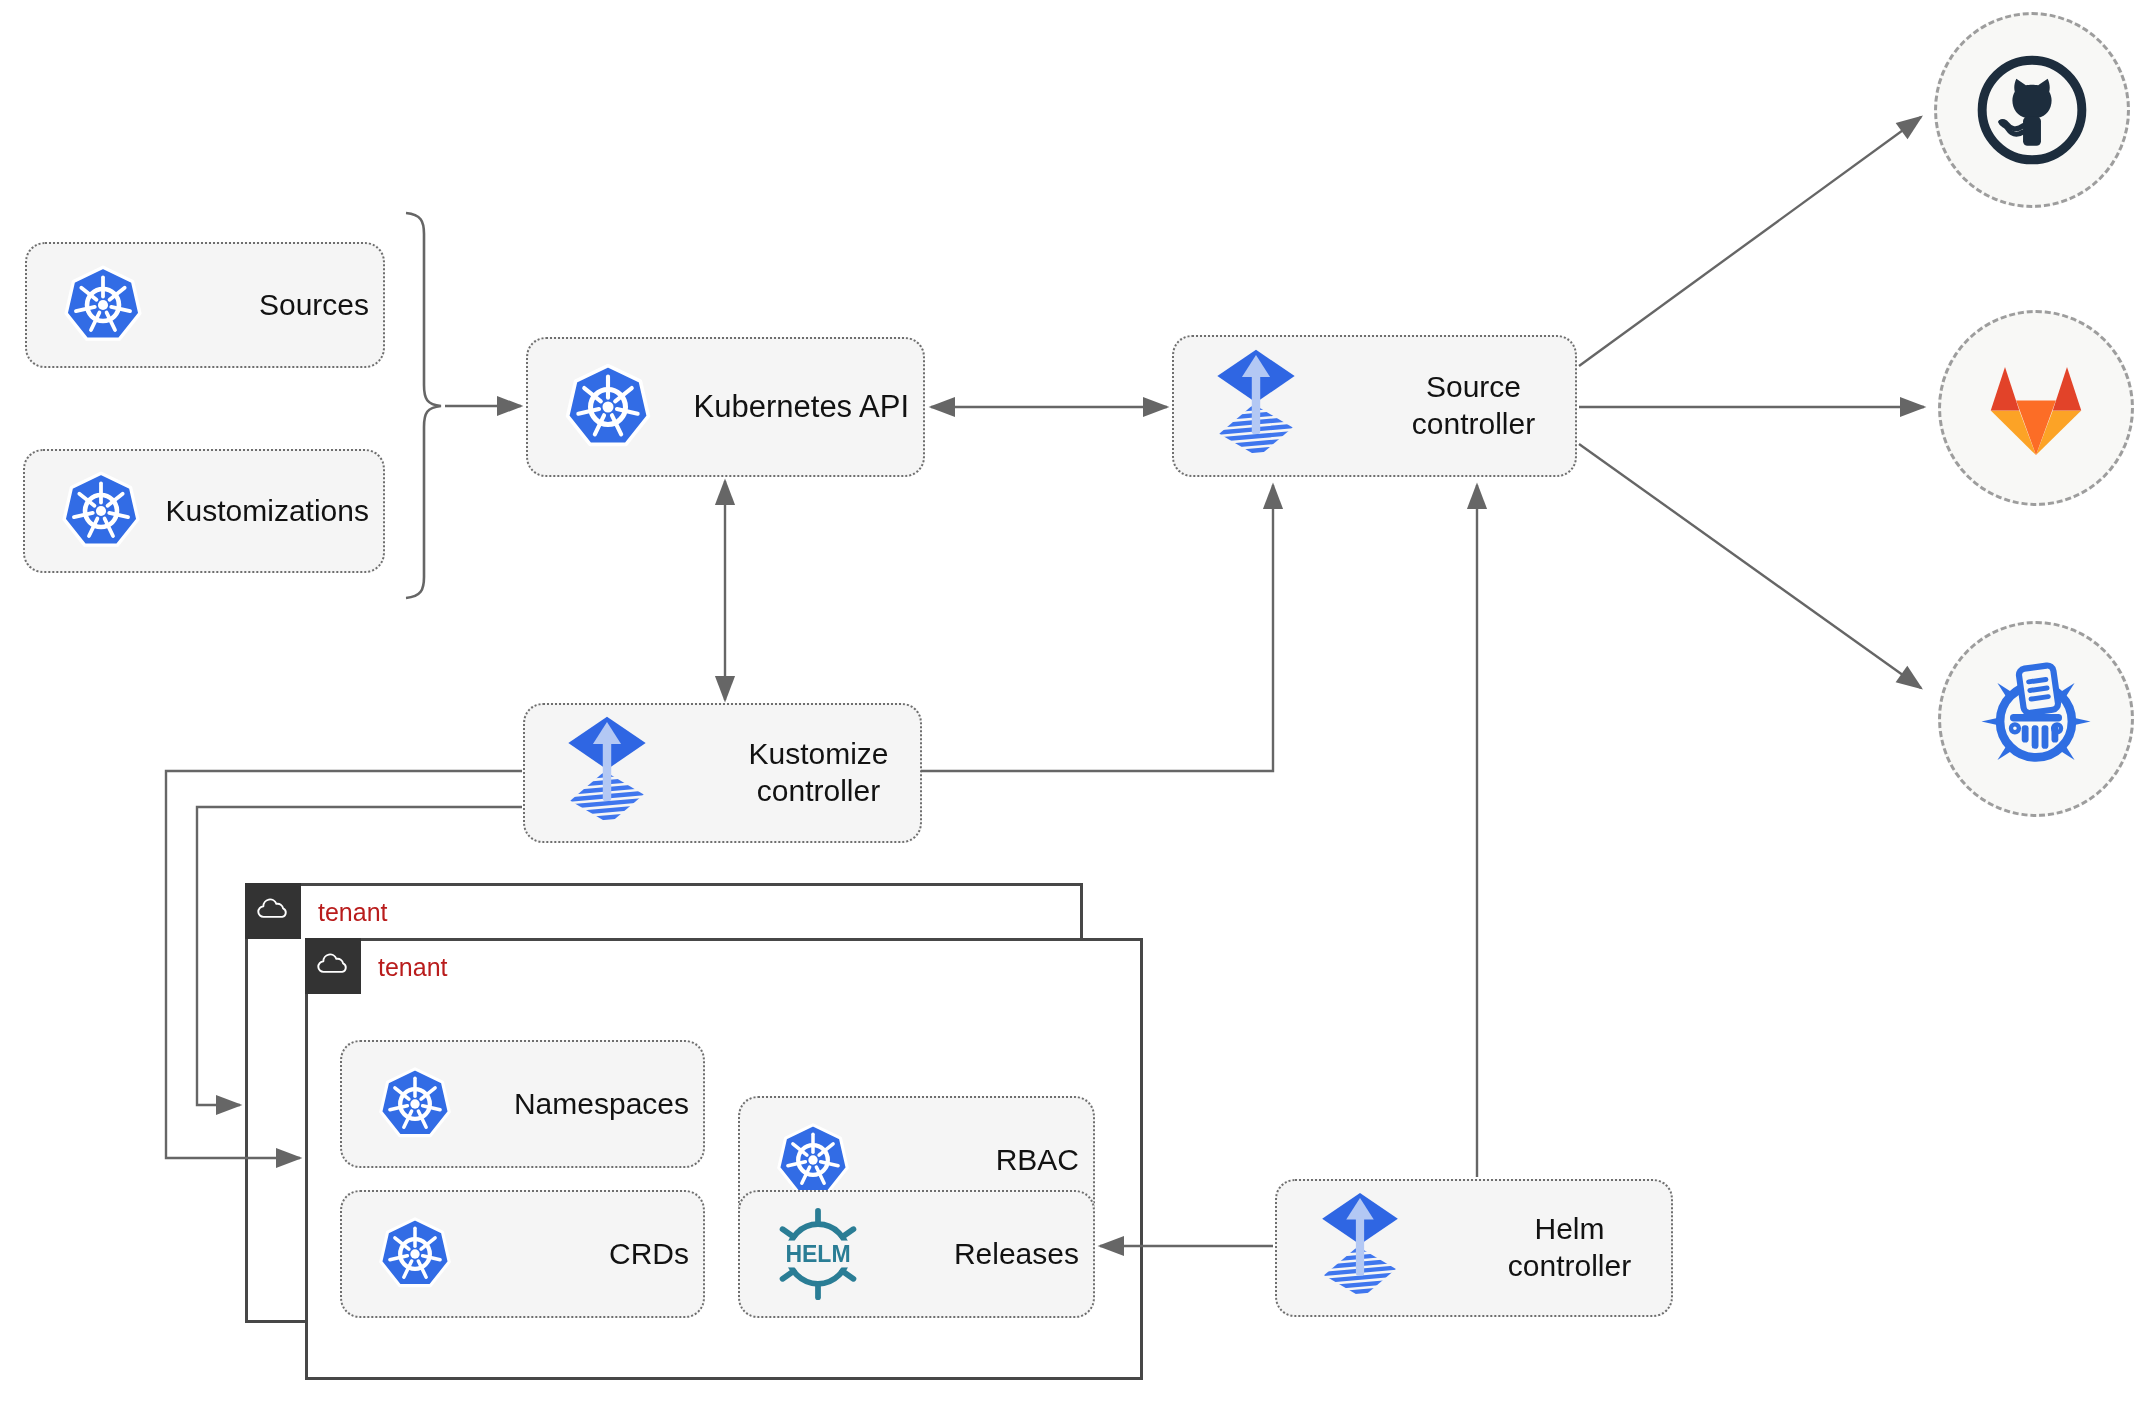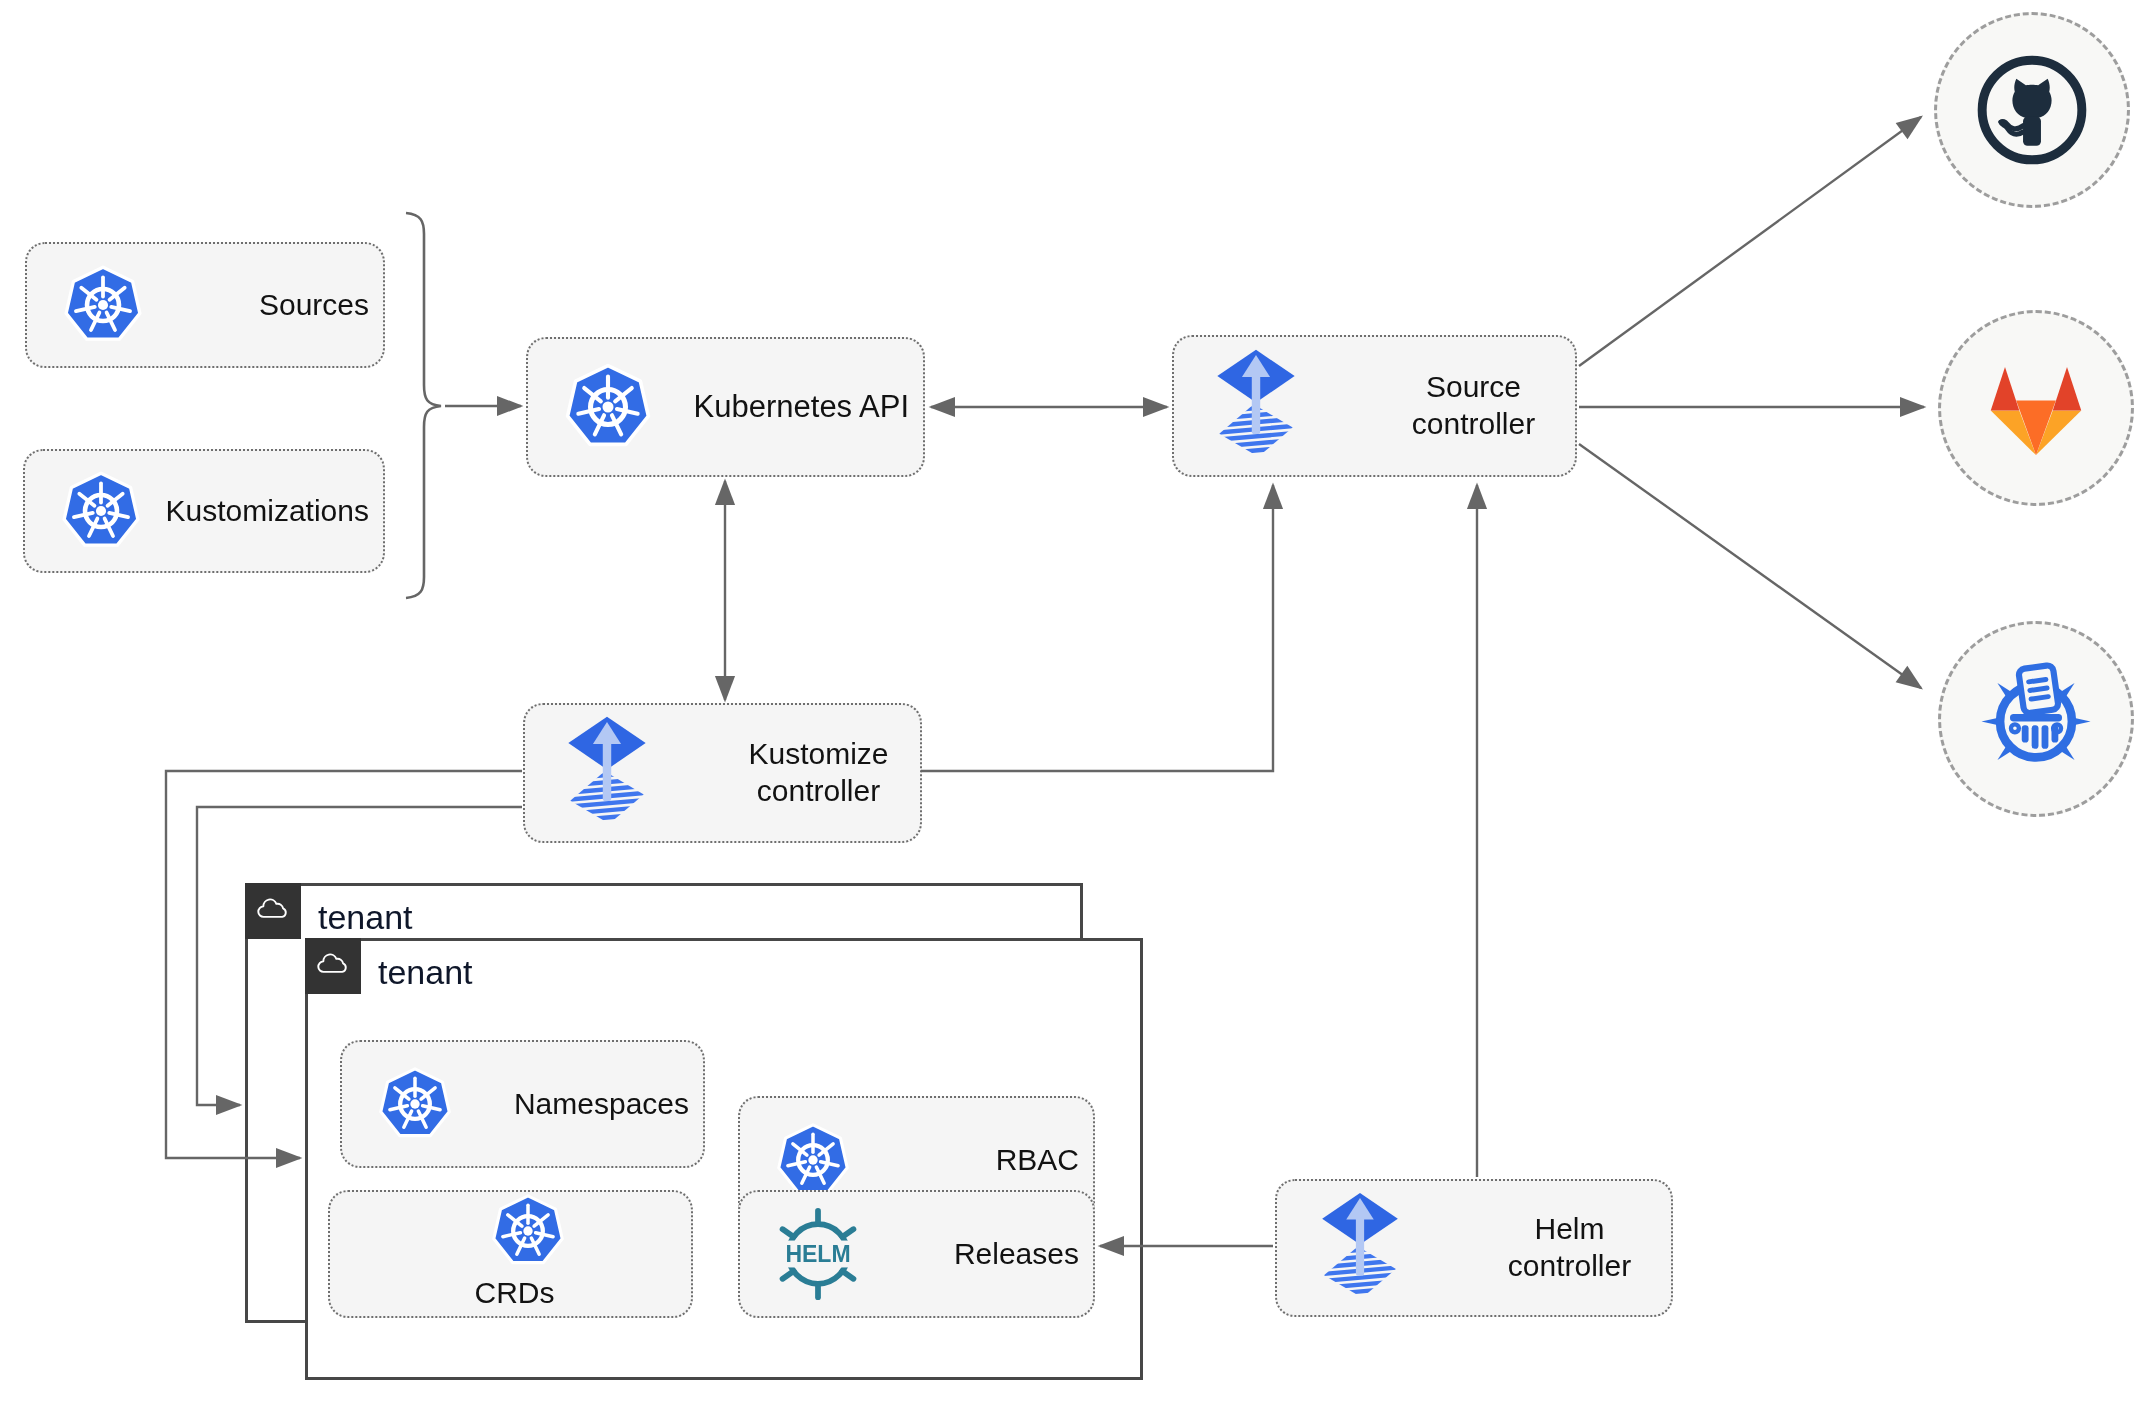--- a/index.html
+++ b/index.html
@@ -12,21 +12,21 @@
   .nlabel{flex:1;display:flex;justify-content:flex-end;align-items:center;
           font-size:30px;color:#121212;text-align:center;line-height:1.22;padding-right:14px;}
   .nlabel .ltext{display:block;}
   .two .ltext{max-width:175px;}
   
   .tenant{position:absolute;background:#ffffff;border:3px solid #474747;box-sizing:border-box;}
   .tenant-back{z-index:8;}
   .tenant-front{z-index:10;}
   .tab{position:absolute;left:-3px;top:-3px;width:56px;height:56px;background:#333333;
        display:flex;align-items:center;justify-content:center;}
-  .tlabel{position:absolute;left:70px;top:12px;font-size:34px;color:#0f172a;}
+  .tlabel{position:absolute;left:70px;top:12px;font-size:25px;color:#b91c1c;}
   
   .ext{position:absolute;width:196px;height:196px;border-radius:50%;border:3px dashed #9d9d9d;
        background:#f8f8f6;display:flex;align-items:center;justify-content:center;
        box-sizing:border-box;z-index:10;}
   #connectors{position:absolute;left:0;top:0;z-index:50;pointer-events:none;}
   .hidden-defs{position:absolute;width:0;height:0;overflow:hidden;}
 </style>
 </head>
 <body>
 
@@ -182,21 +182,21 @@
     <span class="nicon" style="width:90px;">
       <svg viewBox="0 0 100 100" width="78" height="78">
           <use href="#k8s"></use>
         </svg>
       </span>
     <span class="nlabel">
         <span class="ltext">RBAC</span>
       </span>
   </div>
 
-  <div class="node" style="left:328px;top:1190px;width:365px;height:128px;z-index:14;flex-direction:column;">
+  <div class="node" style="left:340px;top:1190px;width:365px;height:128px;z-index:14;">
     <span class="nicon" style="width:90px;">
       <svg viewBox="0 0 100 100" width="78" height="78">
           <use href="#k8s"></use>
         </svg>
       </span>
     <span class="nlabel">
         <span class="ltext">CRDs</span>
       </span>
   </div>
 

